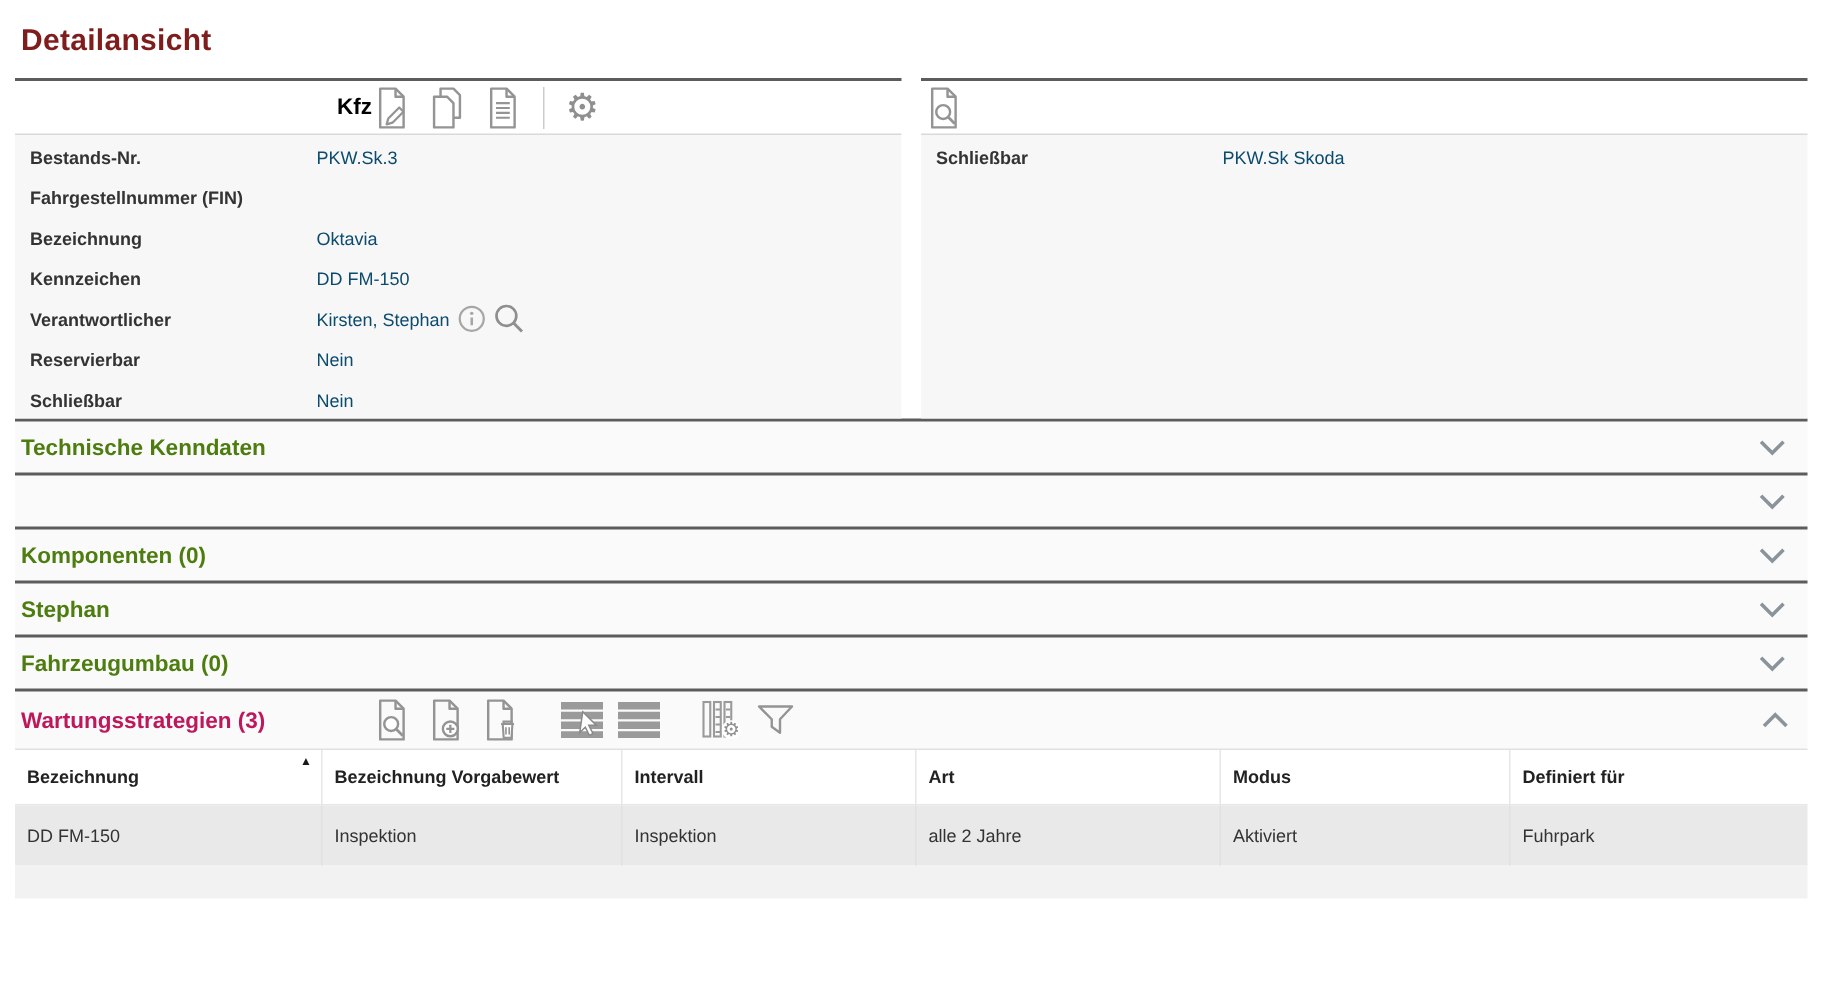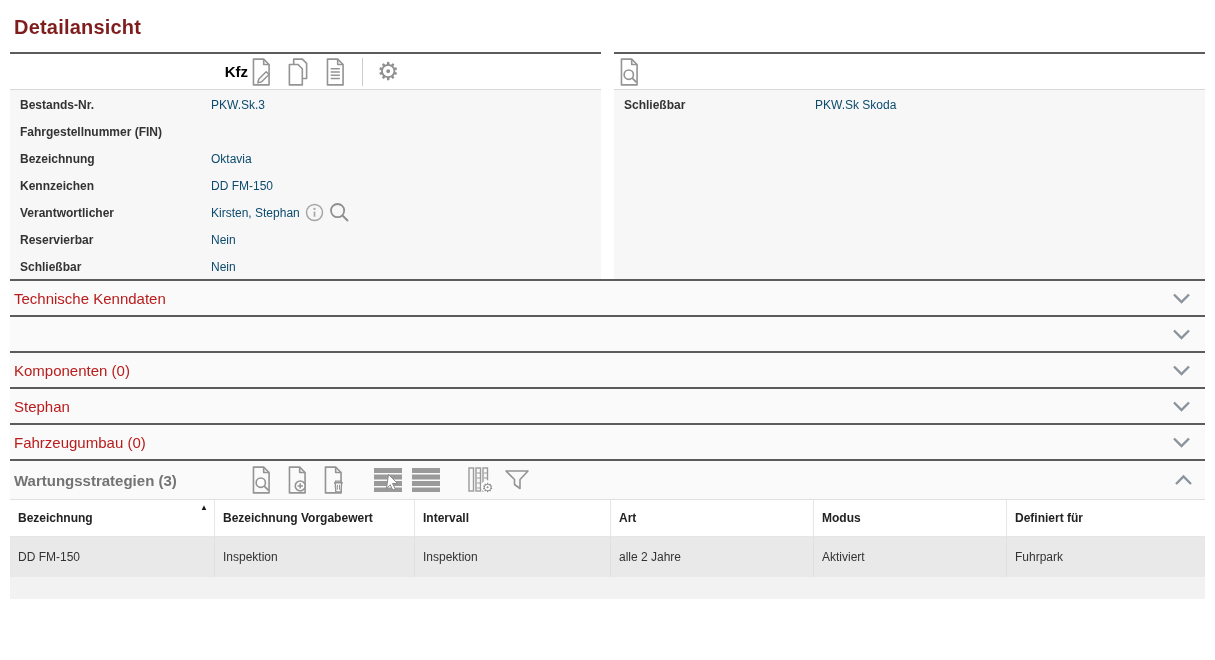--- a/index.html
+++ b/index.html
@@ -33,29 +33,29 @@
   .field-row { display:flex; align-items:center; height:27px; padding-left:10px; }
   .field-label { width:191px; flex:none; font-size:12px; font-weight:bold; color:#333; }
   .field-value { font-size:12px; color:#0c4a6e; display:flex; align-items:center; gap:5px; }
 
   
   .acc-row {
     display:flex; align-items:center; height:36px;
     border-top:2px solid #5c5c5c; background:#fafafa; padding:0 4px;
     cursor:pointer;
   }
-  .acc-label { font-size:15px; font-weight:normal; color:#b91c1c; }
+  .acc-label { font-size:15px; font-weight:bold; color:#4d7c0f; }
   .acc-chevron { margin-left:auto; margin-right:10px; display:inline-flex; }
 
   
   .wart-header {
     display:flex; align-items:center; height:40px;
     border-top:2px solid #5c5c5c; background:#fafafa; padding:0 2px;
   }
-  .wart-title { font-size:15px; font-weight:bold; color:#737373; width:236px; flex:none; padding-left:2px; }
+  .wart-title { font-size:15px; font-weight:bold; color:#be185d; width:236px; flex:none; padding-left:2px; }
   .wart-toolbar { display:flex; align-items:center; gap:10px; }
   .group-gap { width:8px; }
 
   .tbl { border-top:1px solid #e0e0e0; }
   .tbl-header, .tbl-row {
     display:grid;
     grid-template-columns:205px 200px 196px 203px 193px 1fr;
   }
   .tbl-header { background:#fff; height:37px; border-bottom:1px solid #e6e6e6; }
   .th {

